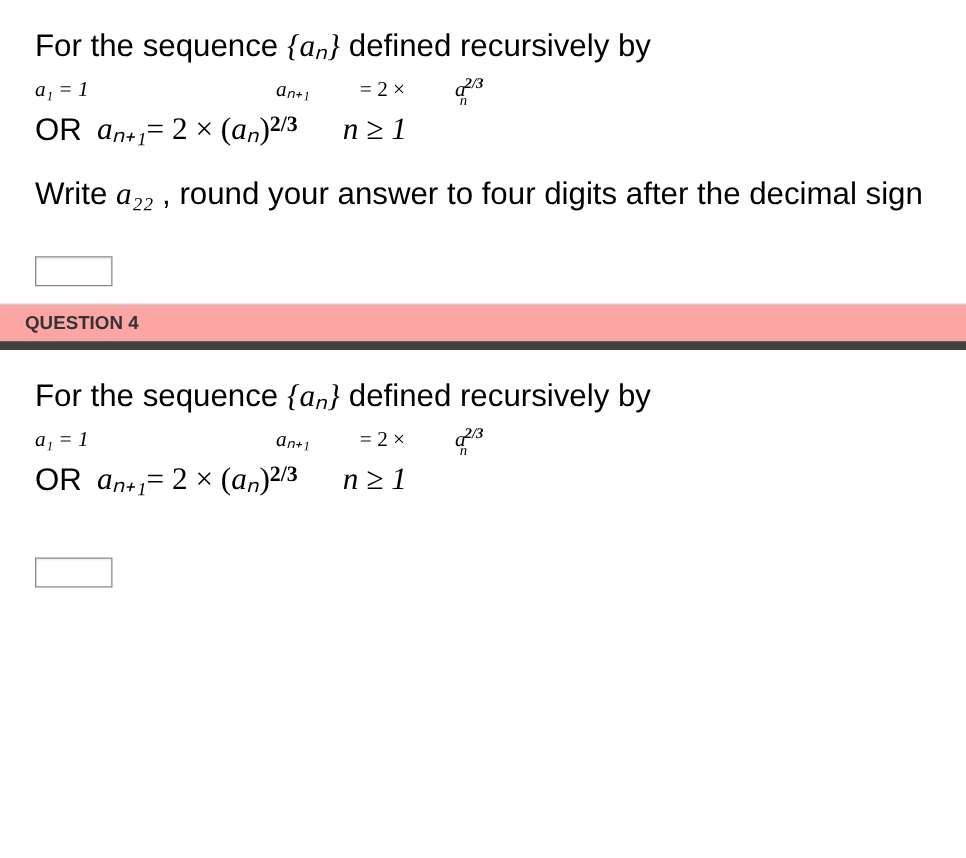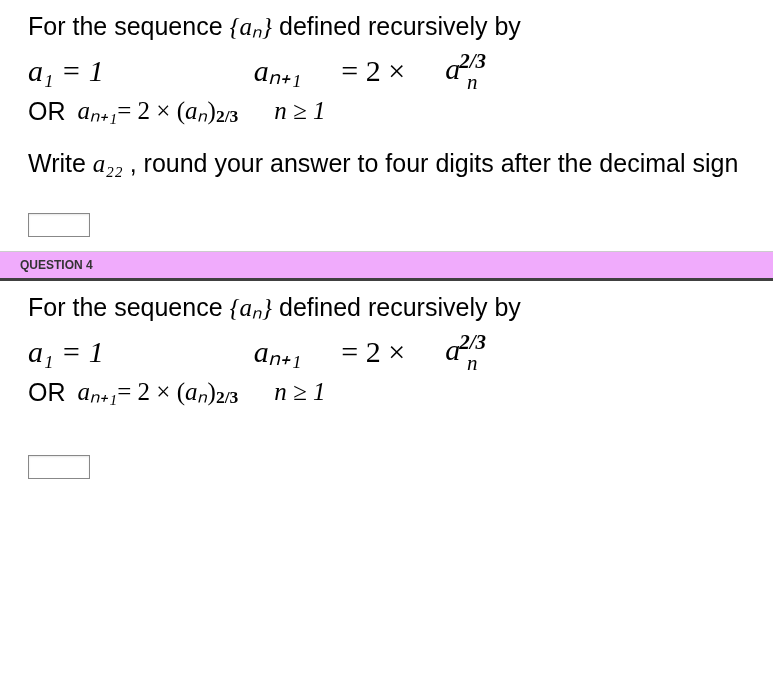--- a/index.html
+++ b/index.html
@@ -5,30 +5,30 @@
   body {
     margin: 0;
     padding: 0;
     font-family: Arial, Helvetica, sans-serif;
     background: #fff;
     width: 773px;
     height: 686px;
     overflow: hidden;
   }
   .question-block {
-    padding: 5px 28px 20px 28px;
+    padding: 16px 28px 20px 28px;
   }
   .question-header {
-    font-size: 12px;
+    font-size: 15px;
     font-weight: bold;
     color: #333;
     padding: 6px 0 6px 20px;
     border-top: 1px solid #ccc;
-    border-bottom: 3px solid #404040;
-    background: #f0abfc;
+    border-bottom: 7px solid #404040;
+    background: #fca5a5;
   }
   .prompt-line {
     font-size: 25px;
     color: #000;
     line-height: 1.4;
     margin: 4px 0;
   }
   .math {
     font-family: "Times New Roman", Times, serif;
   }
@@ -41,31 +41,31 @@
   }
   .sup {
     font-size: 0.7em;
     vertical-align: super;
     position: relative;
     font-weight: bold;
   }
   .eq-row {
     display: flex;
     align-items: center;
-    font-size: 30px;
+    font-size: 17px;
     line-height: 1.3;
     margin: 2px 0;
     gap: 36px;
   }
   .eq-row > span {
     margin-right: 4px;
   }
   .or-layout {
     display: flex;
-    align-items: flex-end;
+    align-items: flex-start;
     font-size: 25px;
     line-height: 1.3;
     margin: 2px 0 18px 0;
   }
   .answer-box {
     display: inline-block;
     width: 56px;
     height: 18px;
     border: 1px solid #888;
     box-shadow: inset 0 1px 2px rgba(0,0,0,0.1);

